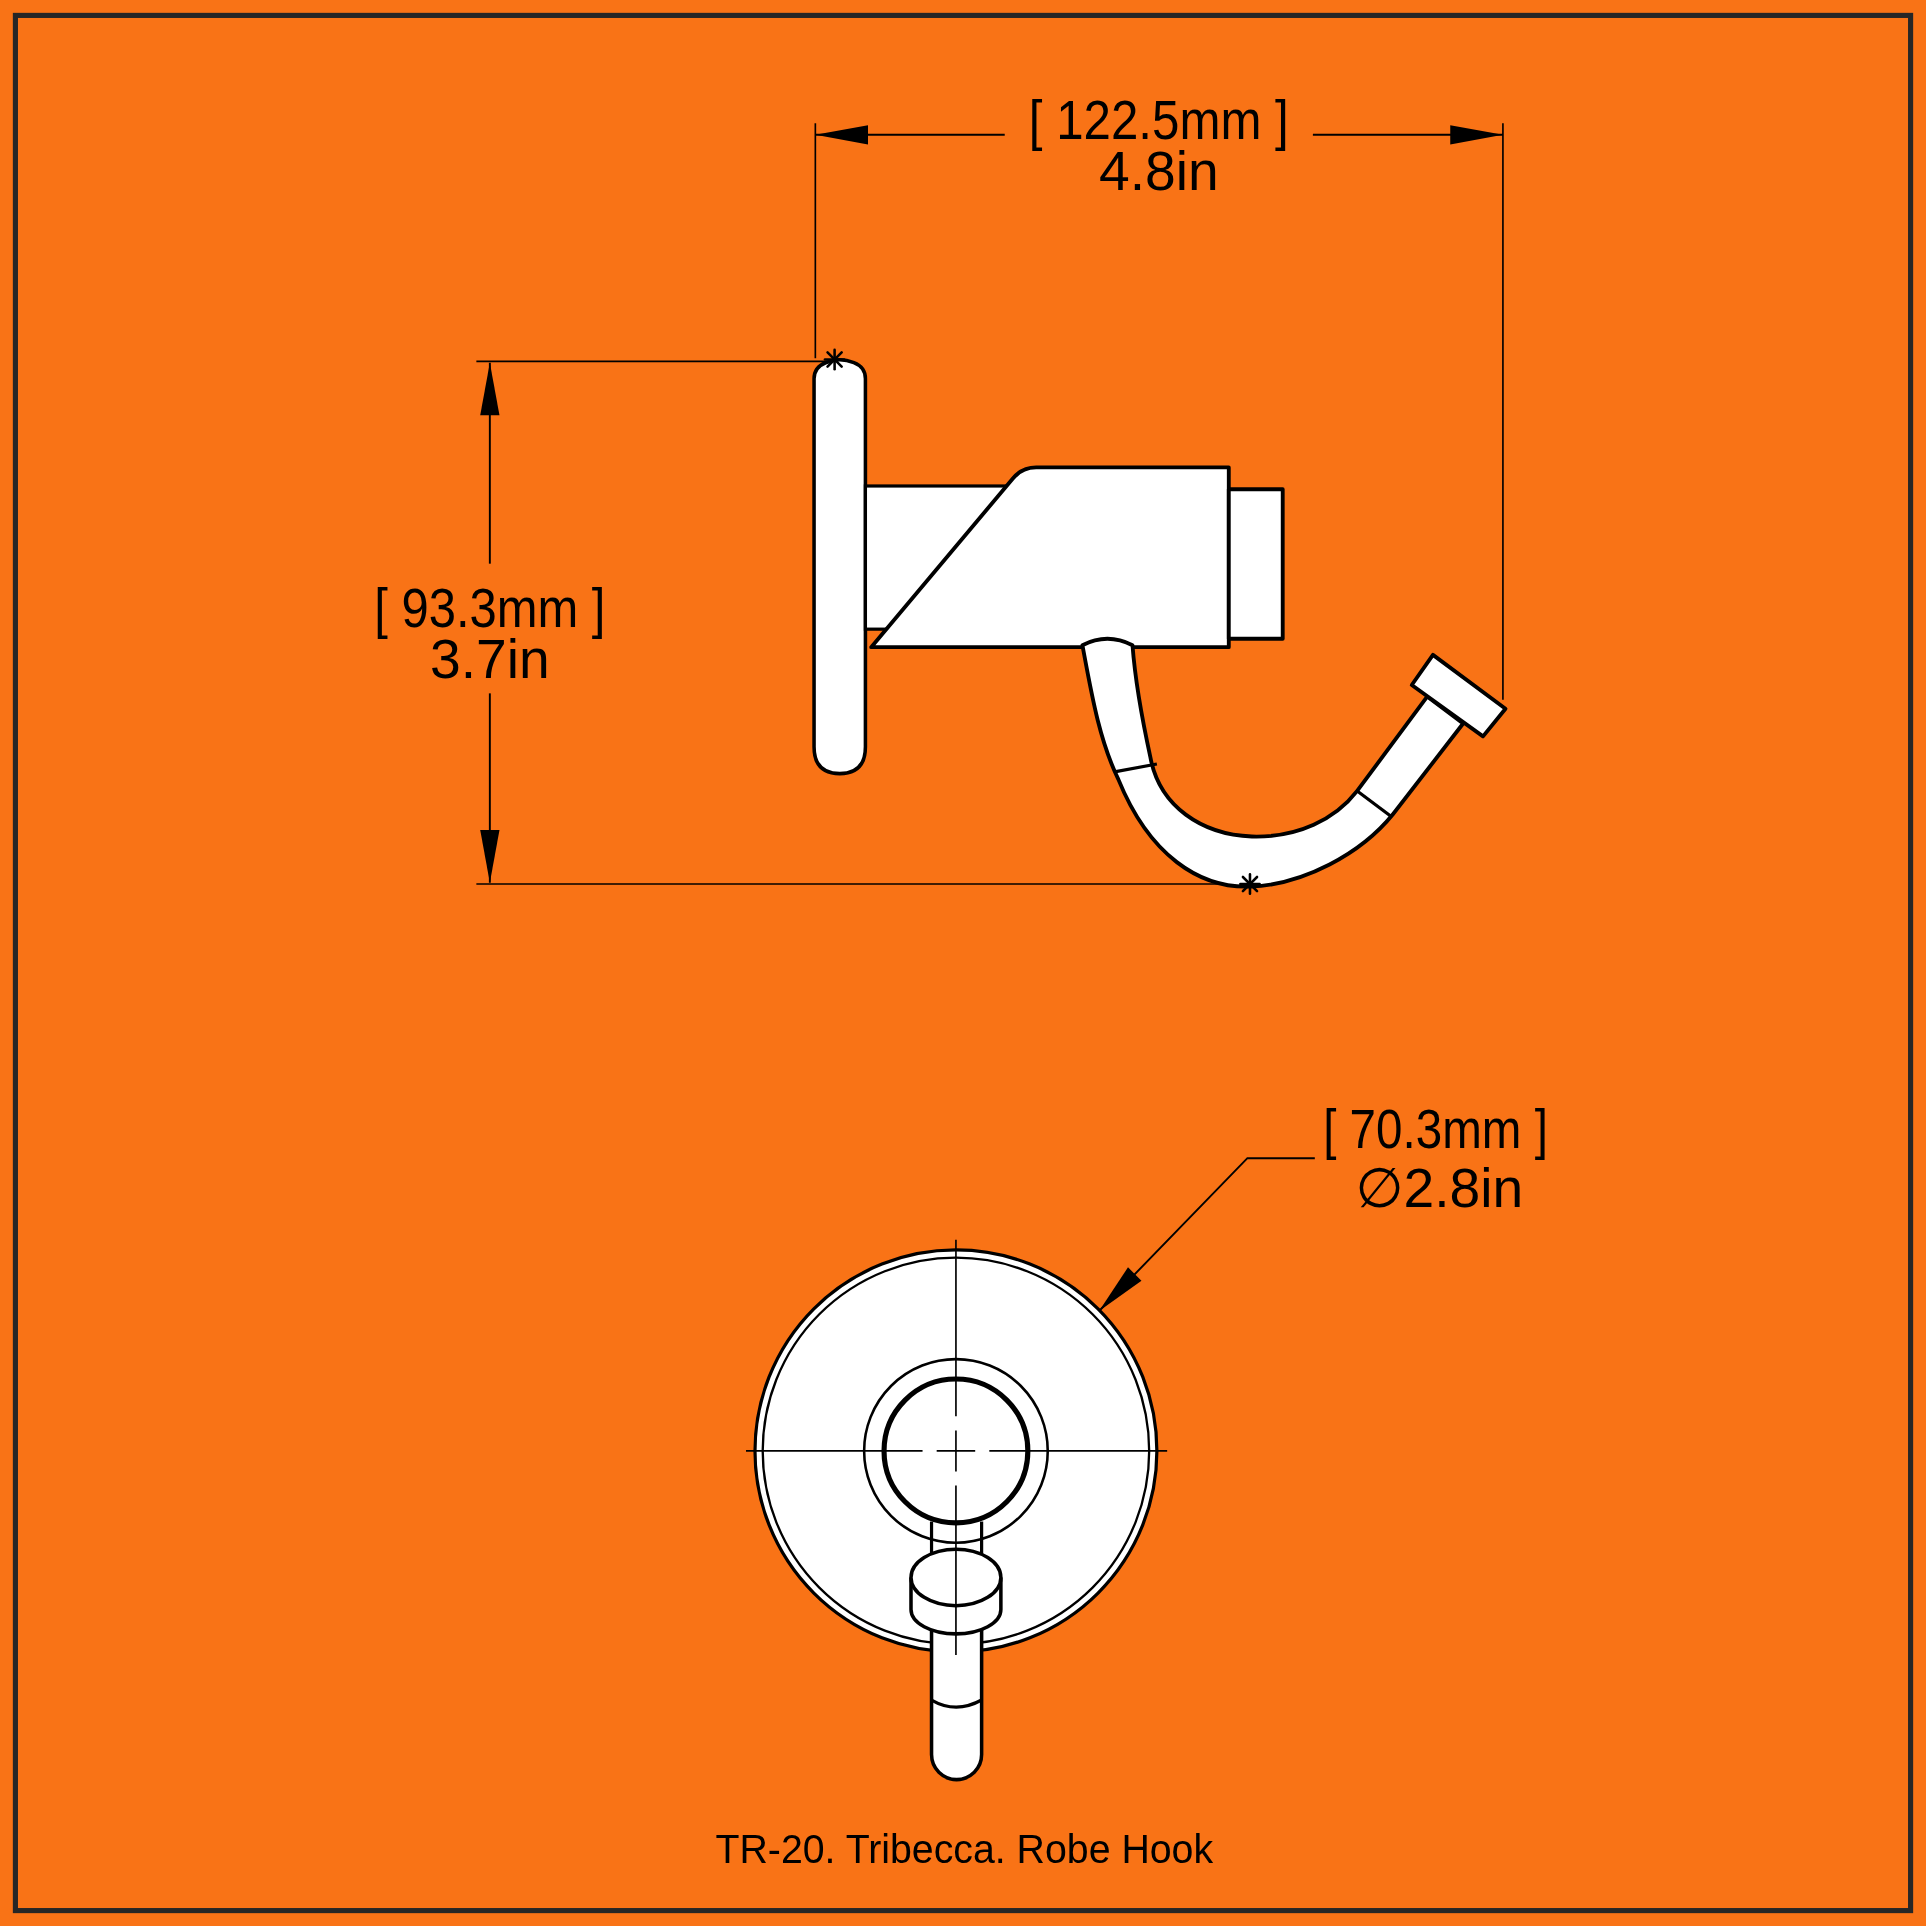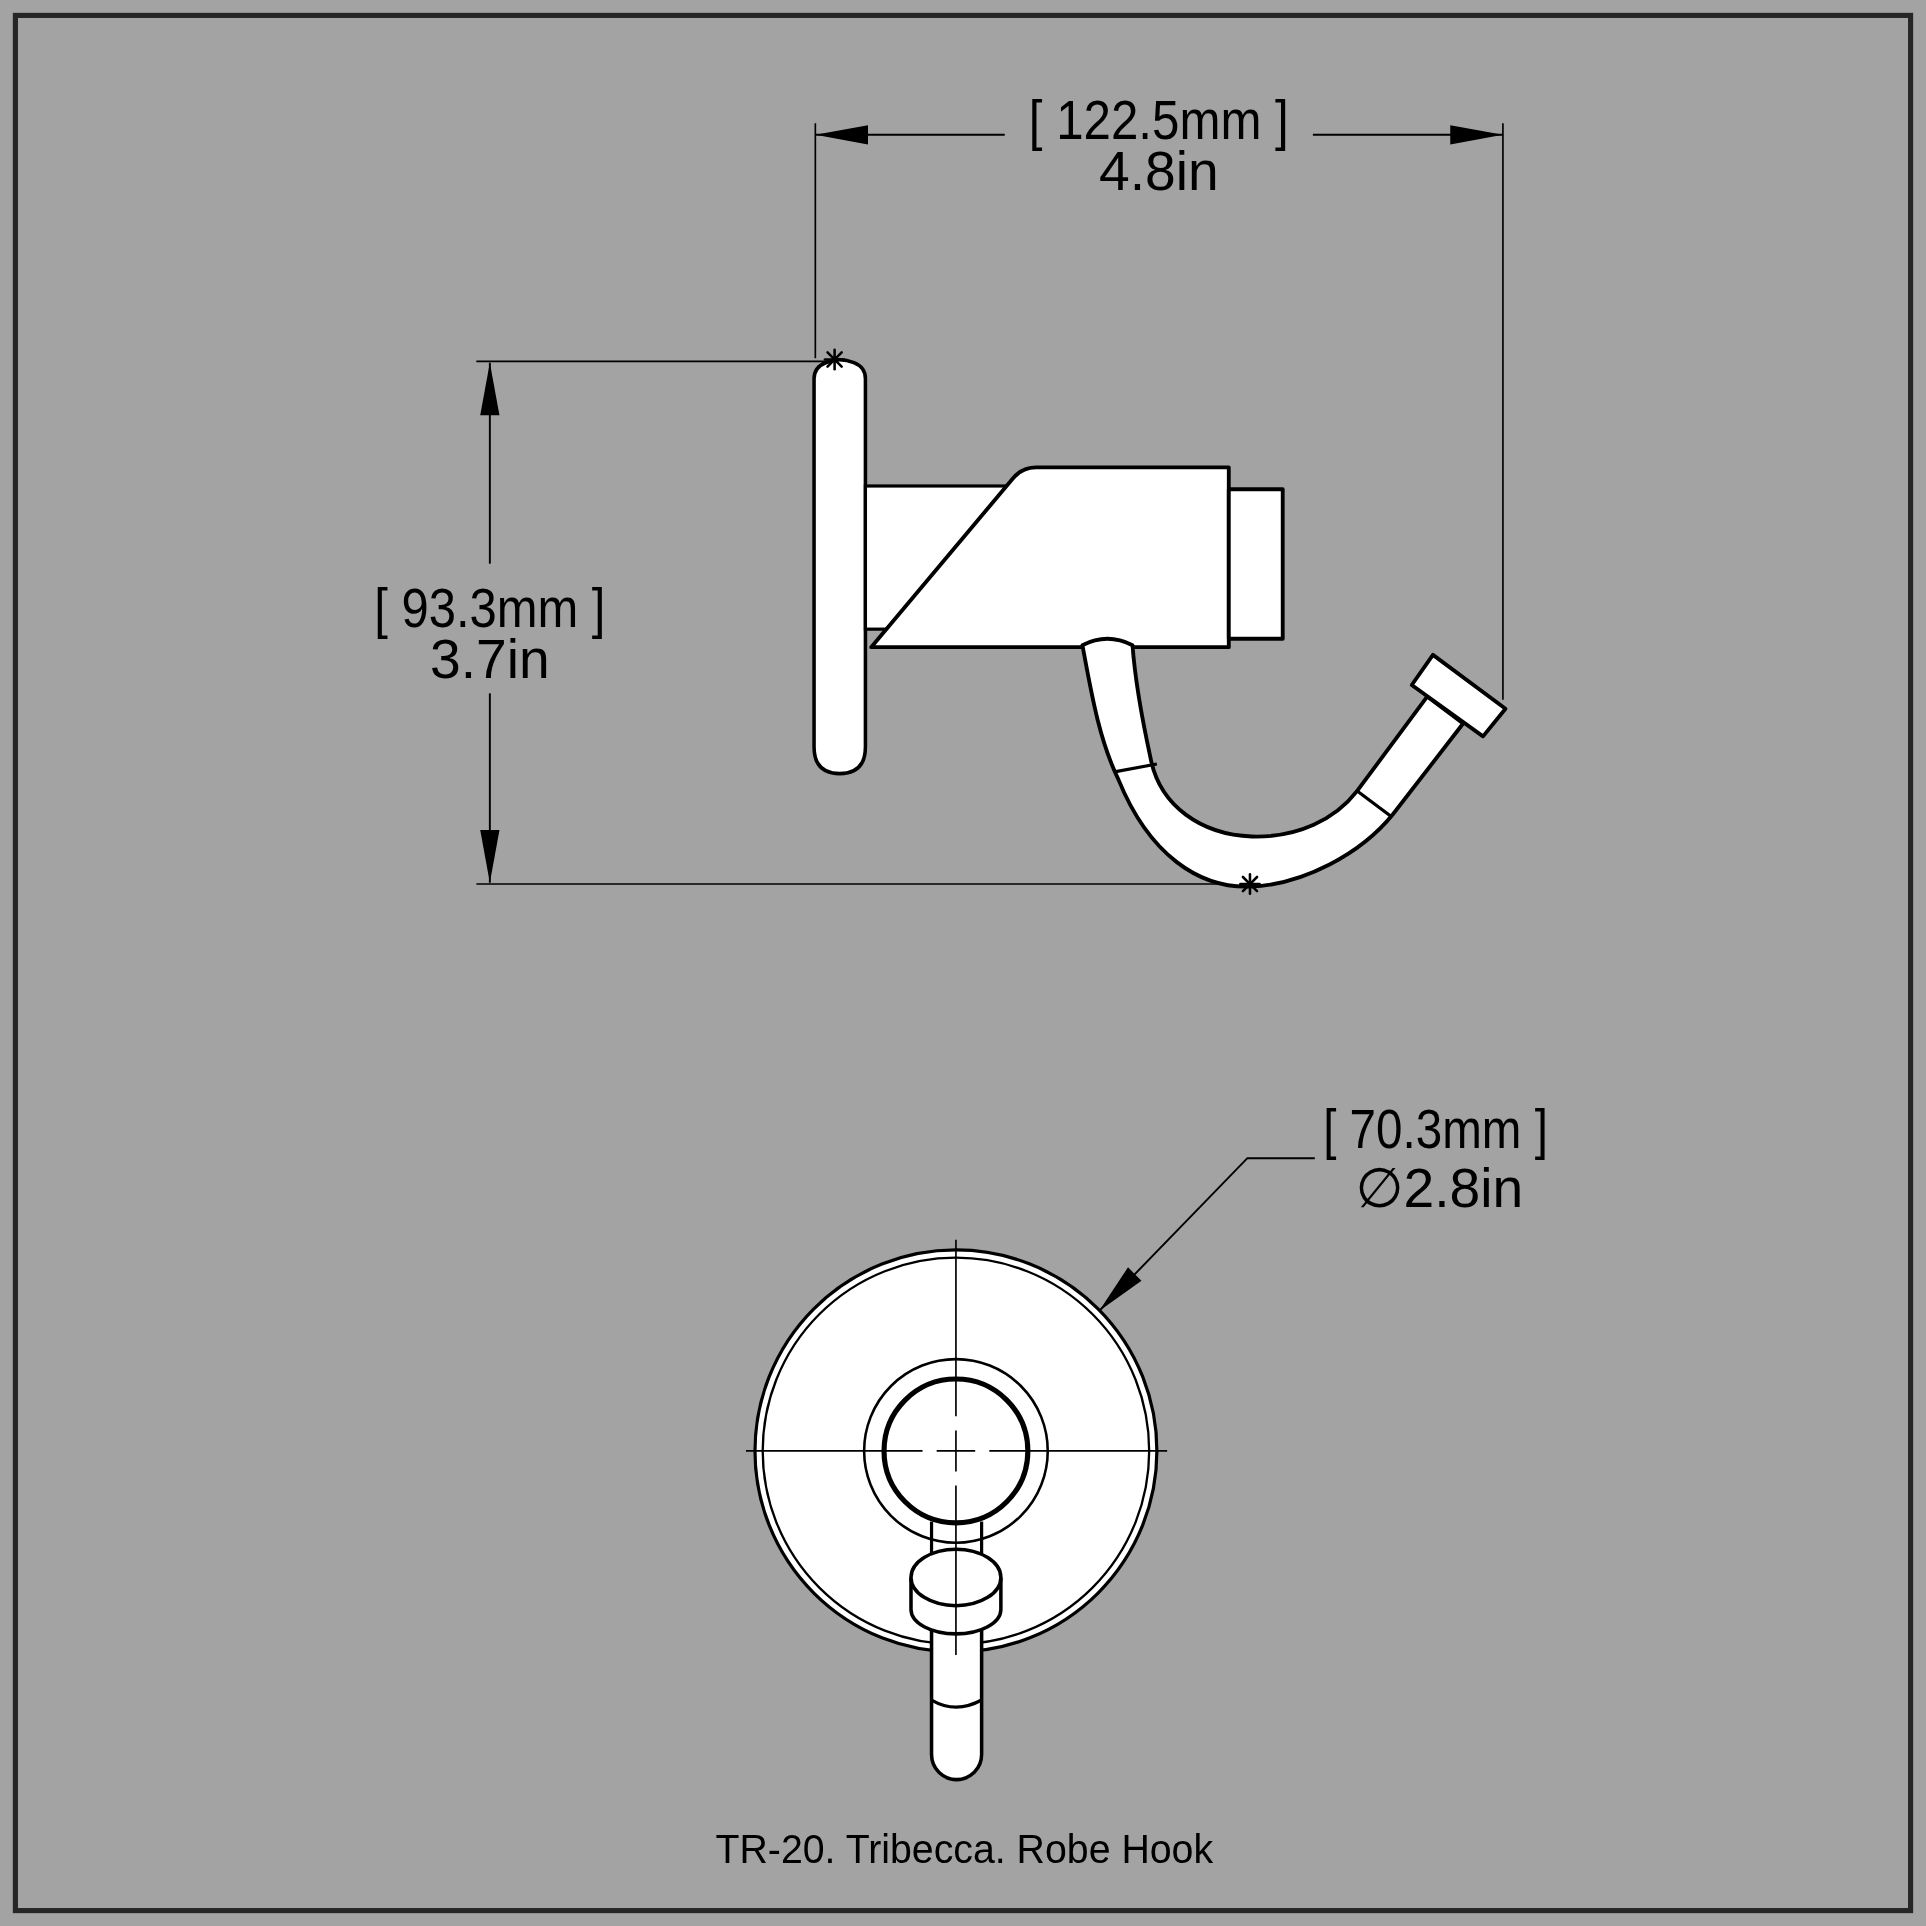--- a/index.html
+++ b/index.html
@@ -1,16 +1,16 @@
 <!DOCTYPE html>
 <html style="font-size:10.3px"><head>
 <meta charset="utf-8">
 <style>
   html,body{margin:0;padding:0;background:#ffffff;}
-  #page{width:1926px;height:1926px;background:#a3a3a3;position:relative;font-family:"Liberation Sans",sans-serif;}
+  #page{width:1926px;height:1926px;background:#f97316;position:relative;font-family:"Liberation Sans",sans-serif;}
   svg{display:block;}
   text{fill:#000000;font-family:"Liberation Sans",sans-serif;}
   .dim-text{font-size:86px;}
   .caption-text{font-size:64px;}
   .thin{stroke:#000;stroke-width:2.6;fill:none;}
   .dimline{stroke:#000;stroke-width:3;fill:none;}
   .part{stroke:#000;stroke-width:6;fill:#fff;stroke-linejoin:round;}
   .part-thin{stroke:#000;stroke-width:5;fill:#fff;}
   .jline{stroke:#000;stroke-width:5;fill:none;}
   .arrow{fill:#000;stroke:none;}

